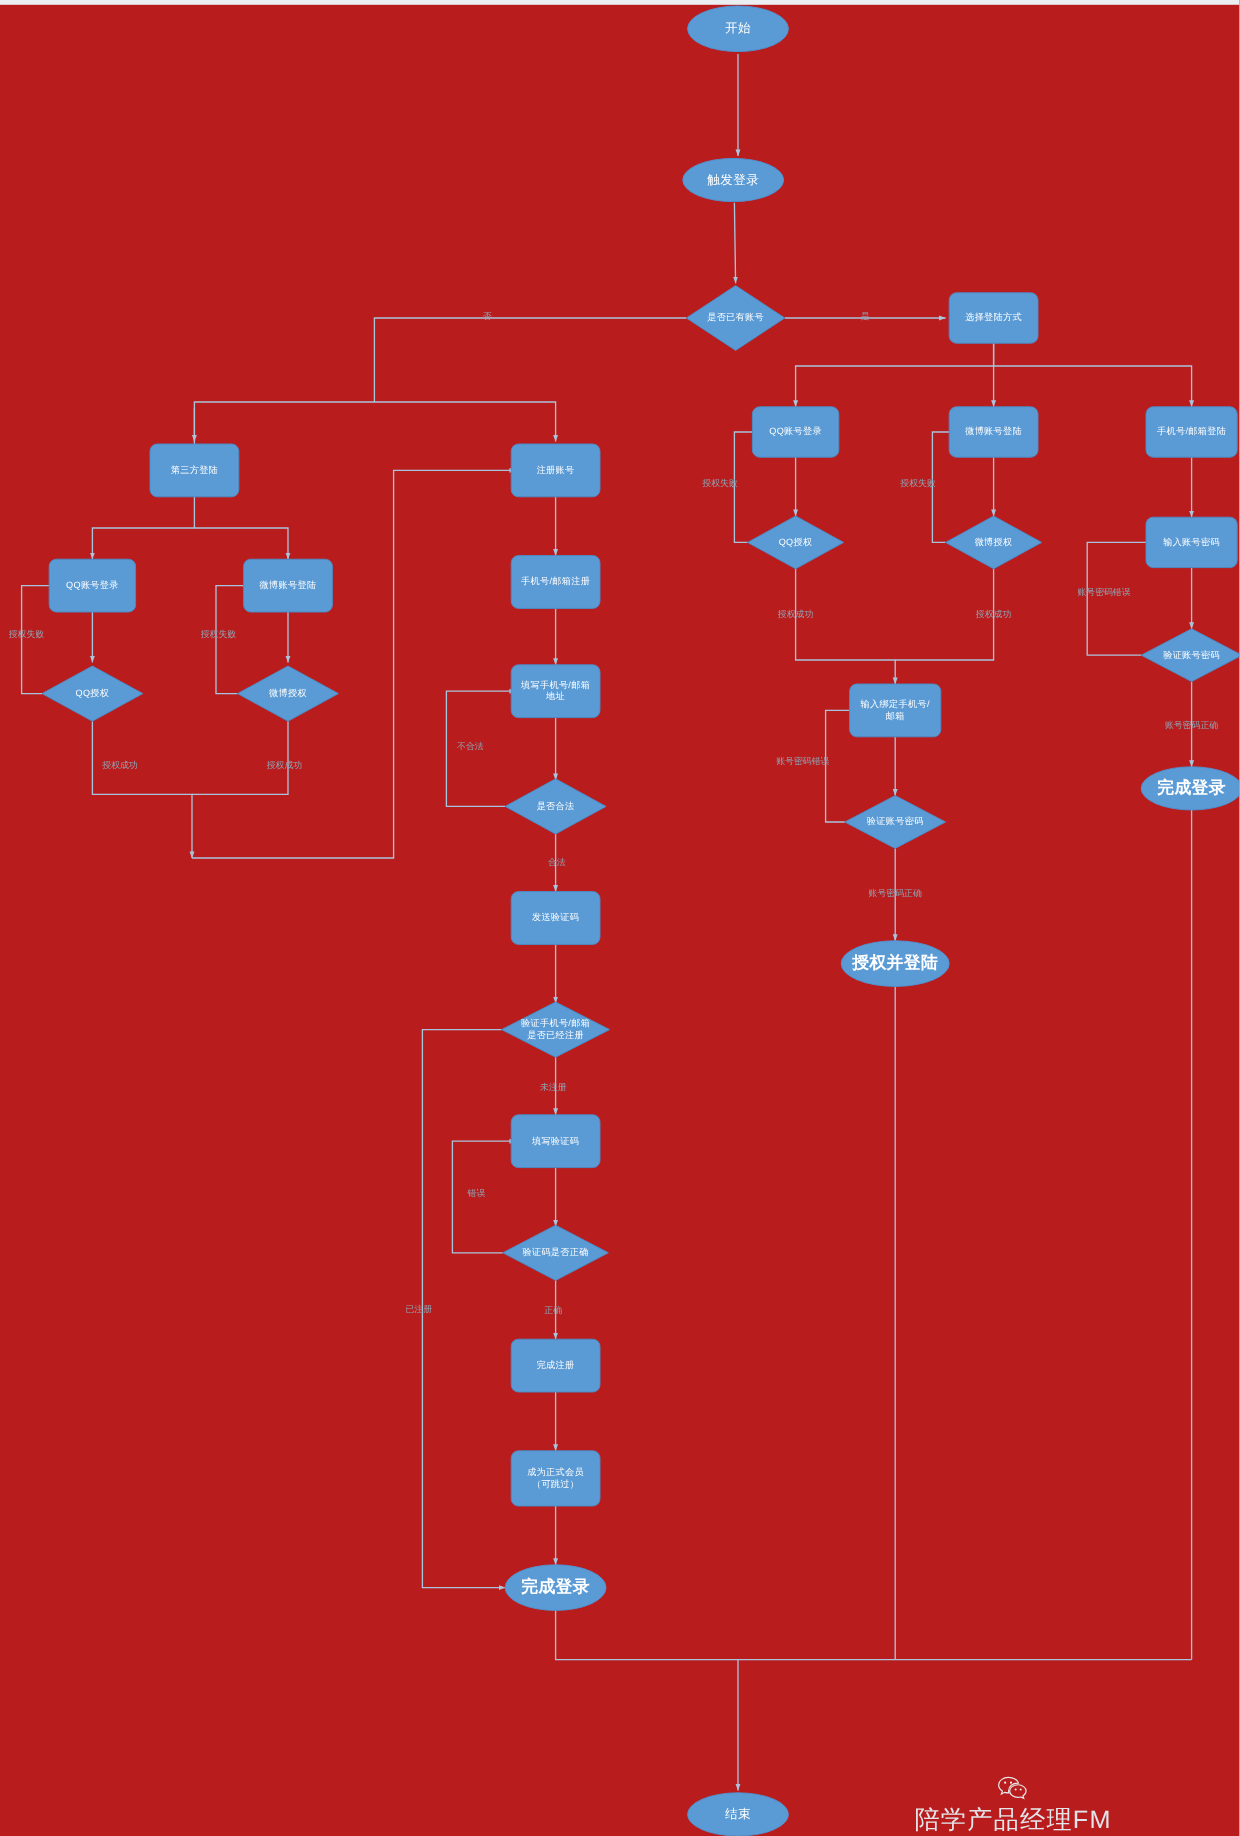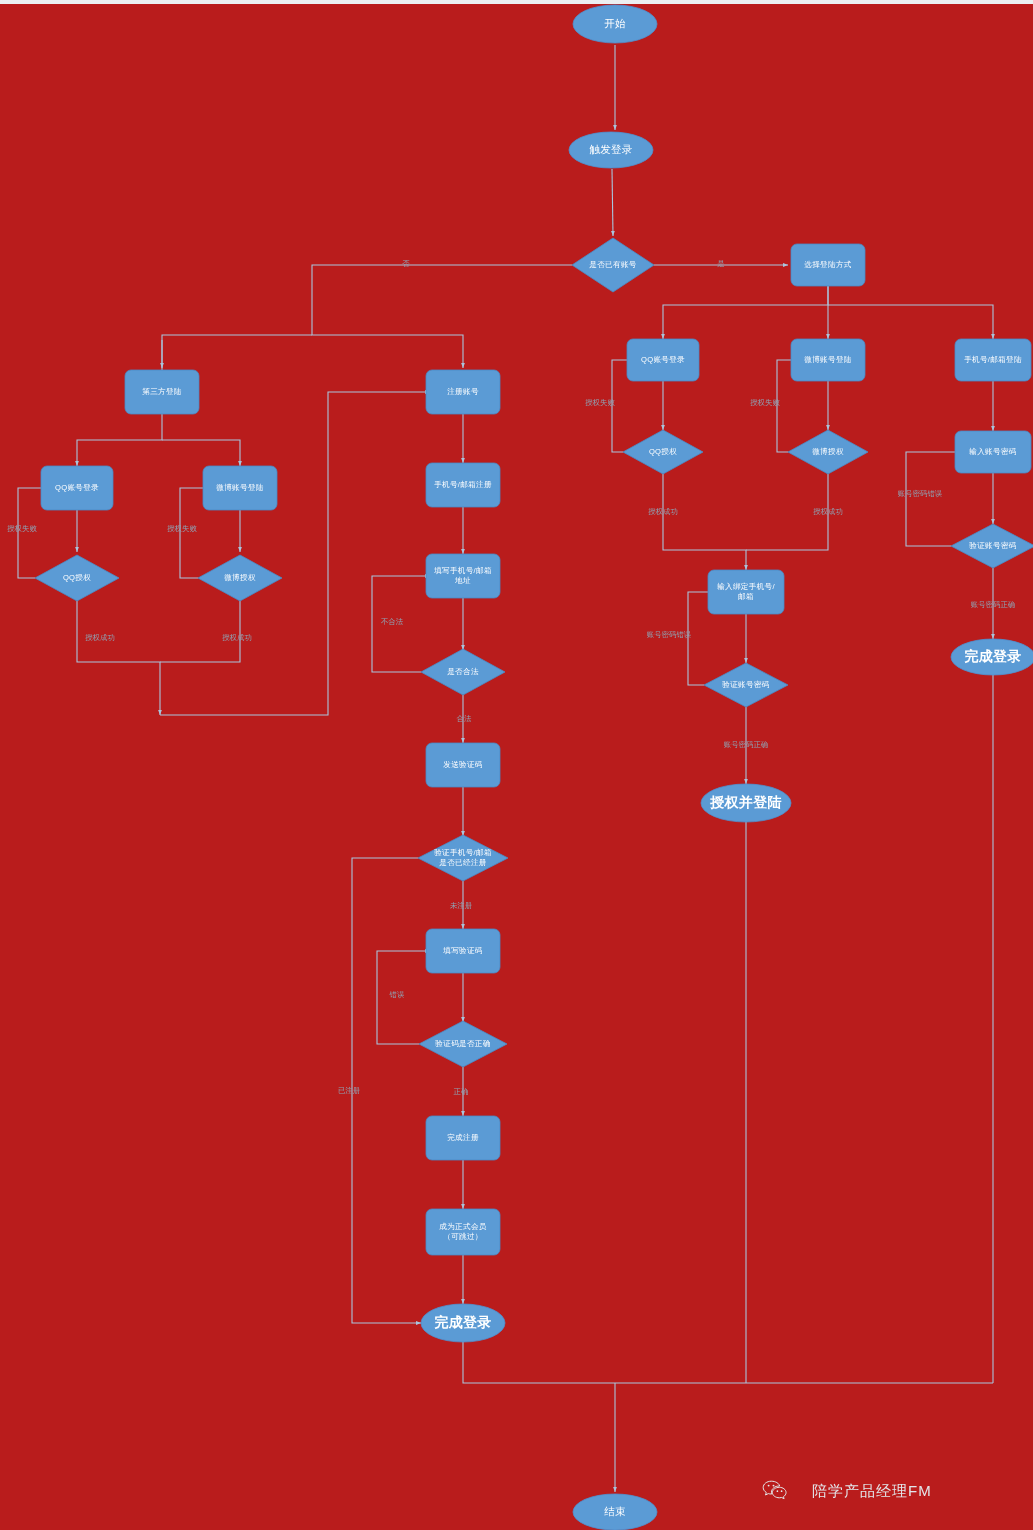--- a/index.html
+++ b/index.html
@@ -70,25 +70,26 @@
     fill: none;
     stroke: #a9c5dd;
     stroke-width: 1.1;
   }
   .wm {
     position: absolute;
     left: 762px;
     top: 1480px;
     display: flex;
     align-items: center;
-    gap: 24px;
+    gap: 0;
     color: #e2e6ea;
-    font-size: 15px;
+    font-size: 21px;
     letter-spacing: 1px;
     user-select: none;
+    flex-direction: column;
   }
   .wm svg { display: block; }
 </style>
 </head>
 <body>
 
 <div id="canvas">
   <div class="topbar"></div>
   <svg id="chart" width="1033" height="1530">
     <defs>

